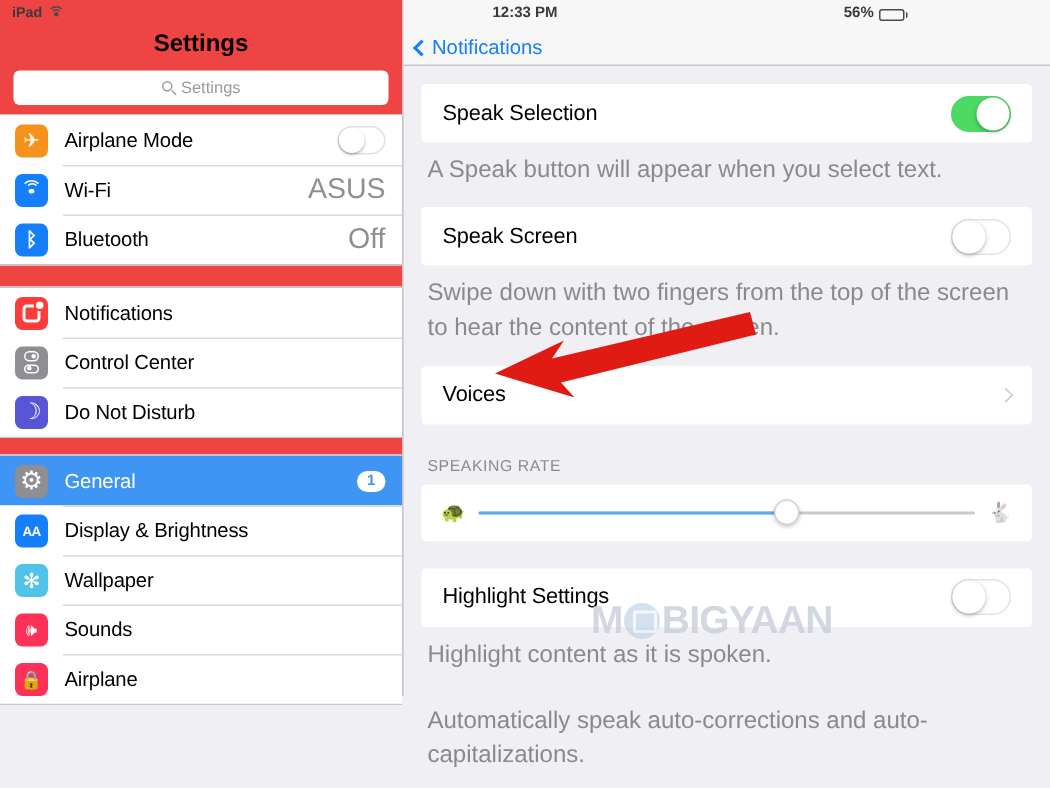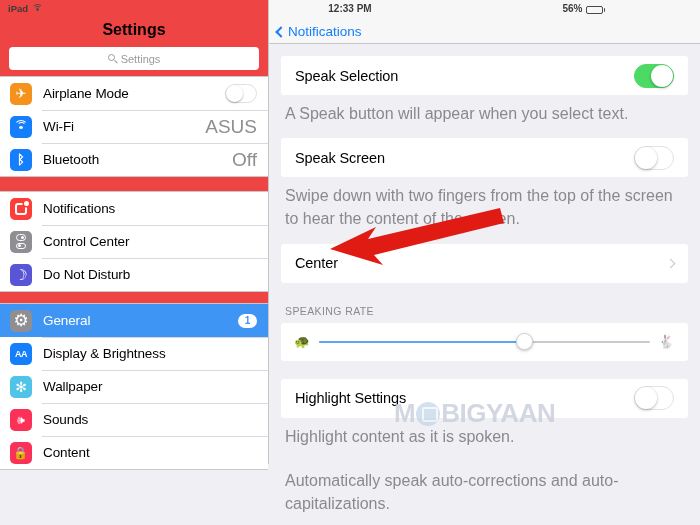--- a/index.html
+++ b/index.html
@@ -263,21 +263,21 @@
       <div class="row">
         <span class="ic gl-flower" style="background:#4FC3E8"></span>
         <span class="row-label">Wallpaper</span>
       </div>
       <div class="row">
         <span class="ic gl-sound" style="background:#FC3158"></span>
         <span class="row-label">Sounds</span>
       </div>
       <div class="row">
         <span class="ic gl-lock" style="background:#FC3158"></span>
-        <span class="row-label">Content</span>
+        <span class="row-label">Airplane</span>
       </div>
     </div>
   </div>
 
   <div class="main">
     <div class="navbar">
       <div class="back-btn">
         <span class="chev-left"></span>
         <span>Notifications</span>
       </div>
@@ -306,21 +306,21 @@
               <span class="knob"></span>
             </span>
         </div>
       </div>
       <div class="desc">Swipe down with two fingers from the top of the screen to hear the content of the screen.</div>
 
       <div style="height:13px"></div>
 
       <div class="card">
         <div class="card-row">
-          <span class="title">Center</span>
+          <span class="title">Voices</span>
           <span class="chev-right"></span>
         </div>
       </div>
 
       <div style="height:22px"></div>
 
       <div class="sec-header">SPEAKING RATE</div>
       <div class="slider-card">
         <span class="tortoise">🐢</span>
         <span class="track">

